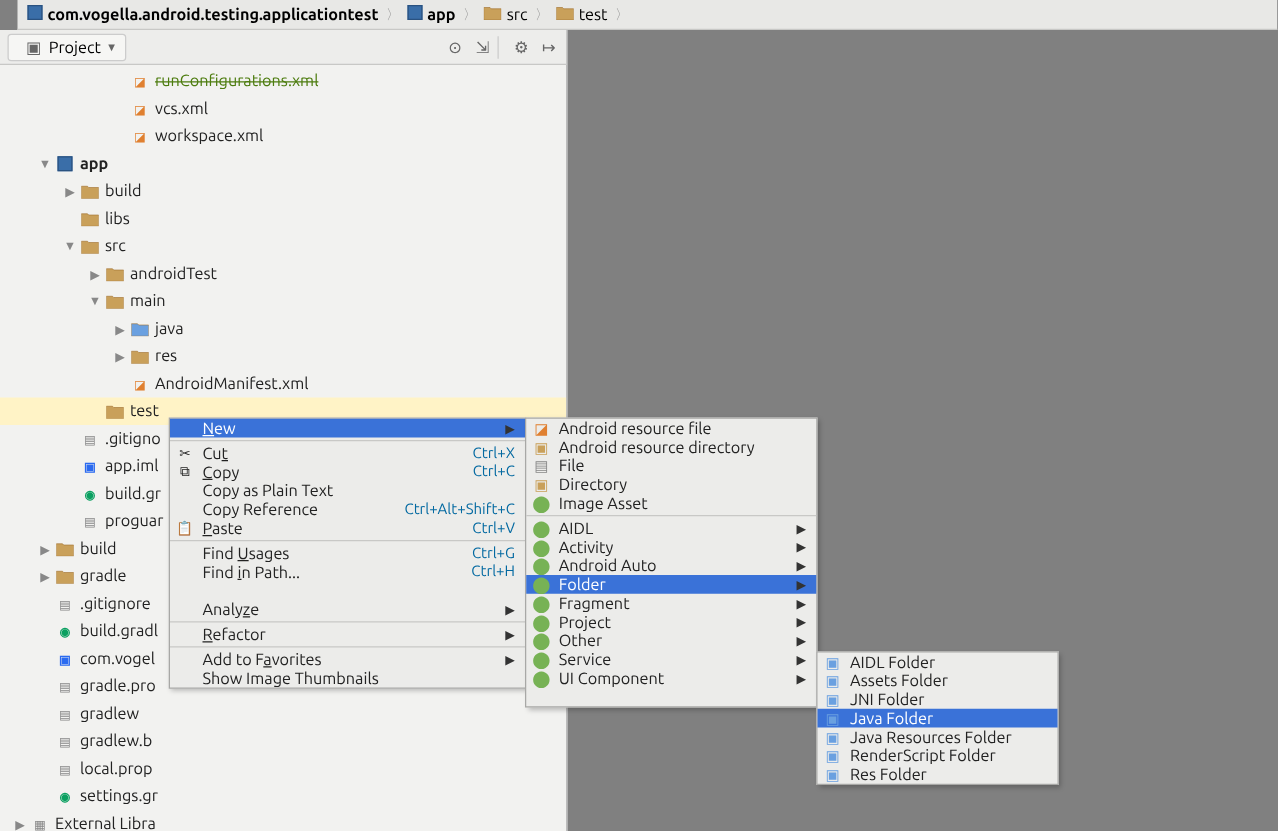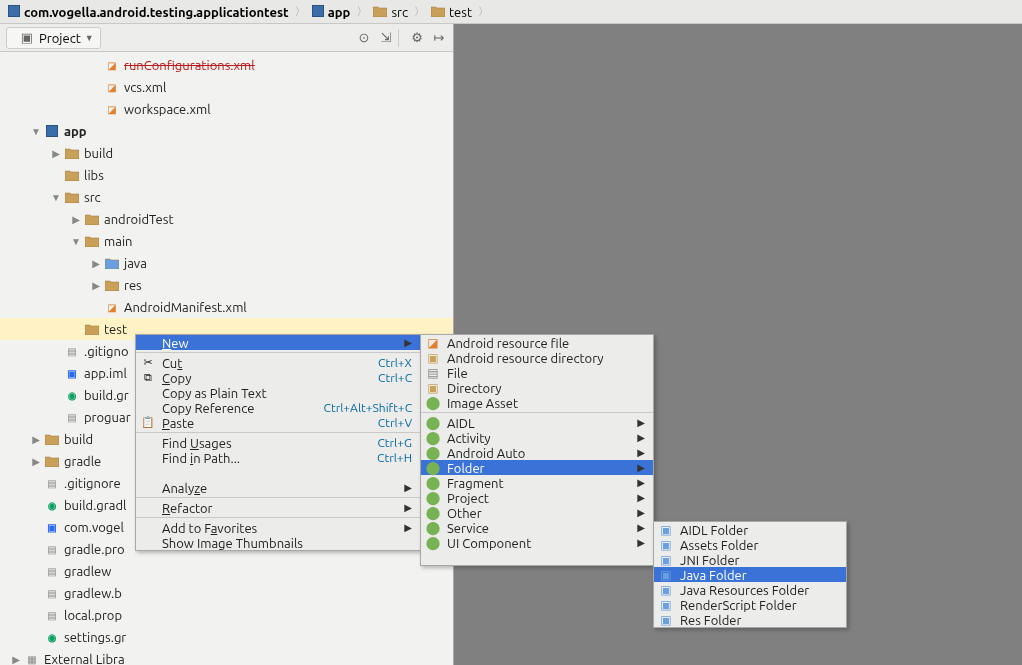--- a/index.html
+++ b/index.html
@@ -1,19 +1,19 @@
 <!DOCTYPE html>
 <html><head>
 <meta charset="utf-8">
 <style>
 * { margin: 0; padding: 0; box-sizing: border-box; font-family: "Segoe UI", Ubuntu, Arial, sans-serif; font-size: 13px; }
 body { background: #808080; width: 1022px; height: 665px; overflow: hidden; position: relative; }
 
 
-.breadcrumb { background: #e8e8e6; height: 24px; display: flex; align-items: center; padding: 0 4px; border-bottom: 1px solid #c8c8c6; gap: 2px; }
+.breadcrumb { background: #e8e8e6; height: 24px; display: flex; align-items: center; padding: 0 4px; border-bottom: 1px solid #c8c8c6; gap: 2px; margin-left: 14px; }
 .crumb { display: flex; align-items: center; gap: 4px; padding: 0 4px; height: 20px; }
 .chev { color: #999; font-size: 11px; }
 
 
 .project-wrap { width: 454px; background: #f2f2f0; display: flex; flex-direction: column; border-right: 1px solid #aaa; position: absolute; top: 24px; left: 0; bottom: 0; }
 .project-header { height: 28px; background: #ededeb; border-bottom: 1px solid #c8c8c6; display: flex; align-items: center; padding: 0 6px; }
 .project-select { display: flex; align-items: center; gap: 4px; padding: 2px 6px; border: 1px solid #ccc; background: #f6f6f4; border-radius: 3px; }
 .project-header .spacer { flex: 1; }
 .hdr-icon { width: 16px; height: 16px; display: inline-flex; align-items: center; justify-content: center; color: #666; margin-left: 6px; font-size: 13px; }
 .sep { width: 1px; height: 18px; background: #ccc; margin: 0 4px; }
@@ -101,21 +101,21 @@
     <span class="hdr-icon">⚙</span>
     <span class="hdr-icon">↦</span>
   </div>
   <div class="tree" id="tree">
       <div class="row">
         <span class="pad" style="width:88px"></span>
         <span class="arrow"></span>
         <span class="icon">
           <span class="xml-orange">◪</span>
         </span>
-        <span class="label "><span style="text-decoration:line-through;color:#b91c1c">runConfigurations.xml</span></span>
+        <span class="label "><span style="text-decoration:line-through;color:#4d7c0f">runConfigurations.xml</span></span>
       </div>
       <div class="row">
         <span class="pad" style="width:88px"></span>
         <span class="arrow"></span>
         <span class="icon">
           <span class="xml-orange">◪</span>
         </span>
         <span class="label ">vcs.xml</span>
       </div>
       <div class="row">

